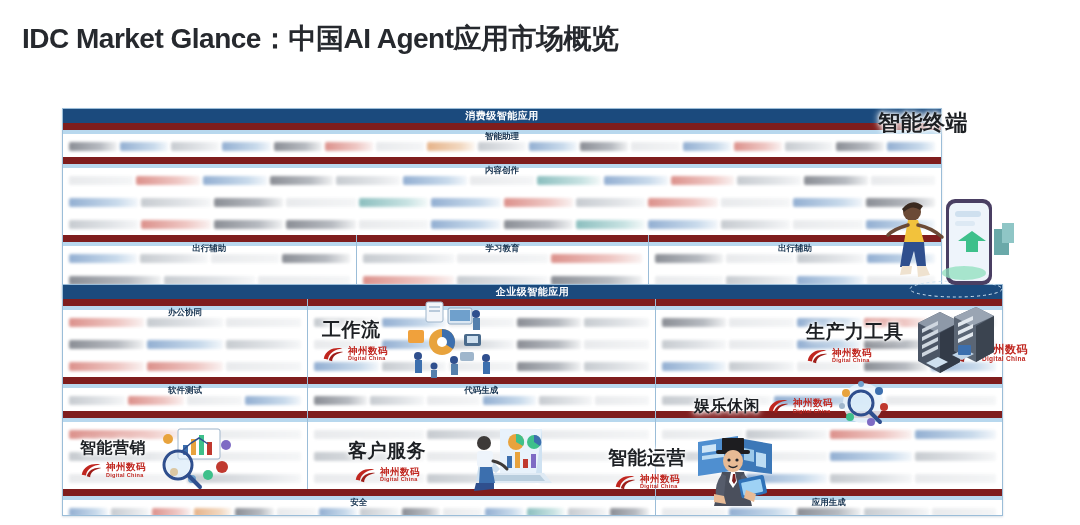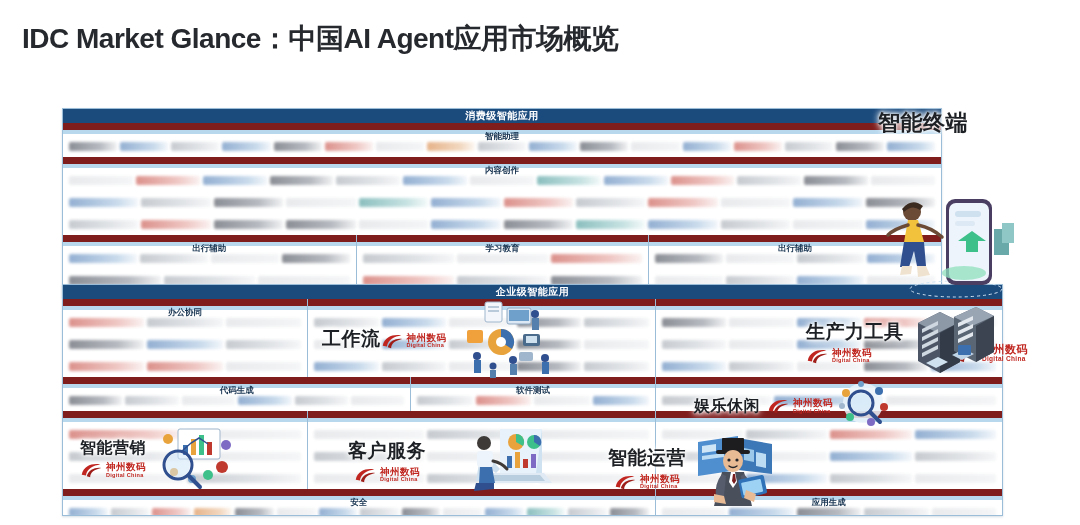--- a/index.html
+++ b/index.html
@@ -301,38 +301,38 @@
           <span class="logo-chip c-blue"></span>
           <span class="logo-chip c-gray"></span>
           <span class="logo-chip c-pale"></span>
           <span class="logo-chip c-dark"></span>
           <span class="logo-chip c-blue"></span>
         </div>
       </div>
     </div>
 
     <div class="cols">
+      <div class="col" style="width:26%;">
+        <div class="band-sub">软件测试</div>
+        <div class="logo-row">
+          <span class="logo-chip c-gray"></span>
+          <span class="logo-chip c-red"></span>
+          <span class="logo-chip c-pale"></span>
+          <span class="logo-chip c-blue"></span>
+        </div>
+      </div>
       <div class="col" style="width:37%;">
         <div class="band-sub">代码生成</div>
         <div class="logo-row">
           <span class="logo-chip c-dark"></span>
           <span class="logo-chip c-gray"></span>
           <span class="logo-chip c-pale"></span>
           <span class="logo-chip c-blue"></span>
           <span class="logo-chip c-gray"></span>
           <span class="logo-chip c-pale"></span>
-        </div>
-      </div>
-      <div class="col" style="width:26%;">
-        <div class="band-sub">软件测试</div>
-        <div class="logo-row">
-          <span class="logo-chip c-gray"></span>
-          <span class="logo-chip c-red"></span>
-          <span class="logo-chip c-pale"></span>
-          <span class="logo-chip c-blue"></span>
         </div>
       </div>
       <div class="col" style="width:37%;">
         <div class="band-sub">&nbsp;</div>
         <div class="logo-row">
           <span class="logo-chip c-gray"></span>
           <span class="logo-chip c-blue"></span>
           <span class="logo-chip c-pale"></span>
         </div>
       </div>
@@ -456,21 +456,21 @@
         <path d="M8 17 C10 9, 18 6, 25 7 C17 9, 12 12, 12 18 Z" fill="#9e1d18"></path>
       </svg>
       <div class="dc-text">
         <div class="dc-cn">神州数码</div>
         <div class="dc-en">Digital China</div>
       </div>
     </div>
   </div>
 
   <div class="ov" style="left:322px;top:300px;width:220px;height:78px;">
-    <div style="display:flex;align-items:center;">
+    <div style="display:flex;flex-direction:column;">
       <div class="ov-title">工作流</div>
       <div class="dclogo" style="margin-top:3px;">
         <svg class="dc-mark" viewBox="0 0 26 19">
           <path d="M2 15 C4 4, 16 1, 24 3 C16 4, 8 8, 7 16 Z" fill="#c0261f"></path>
           <path d="M8 17 C10 9, 18 6, 25 7 C17 9, 12 12, 12 18 Z" fill="#9e1d18"></path>
         </svg>
         <div class="dc-text">
           <div class="dc-cn">神州数码</div>
           <div class="dc-en">Digital China</div>
         </div>

